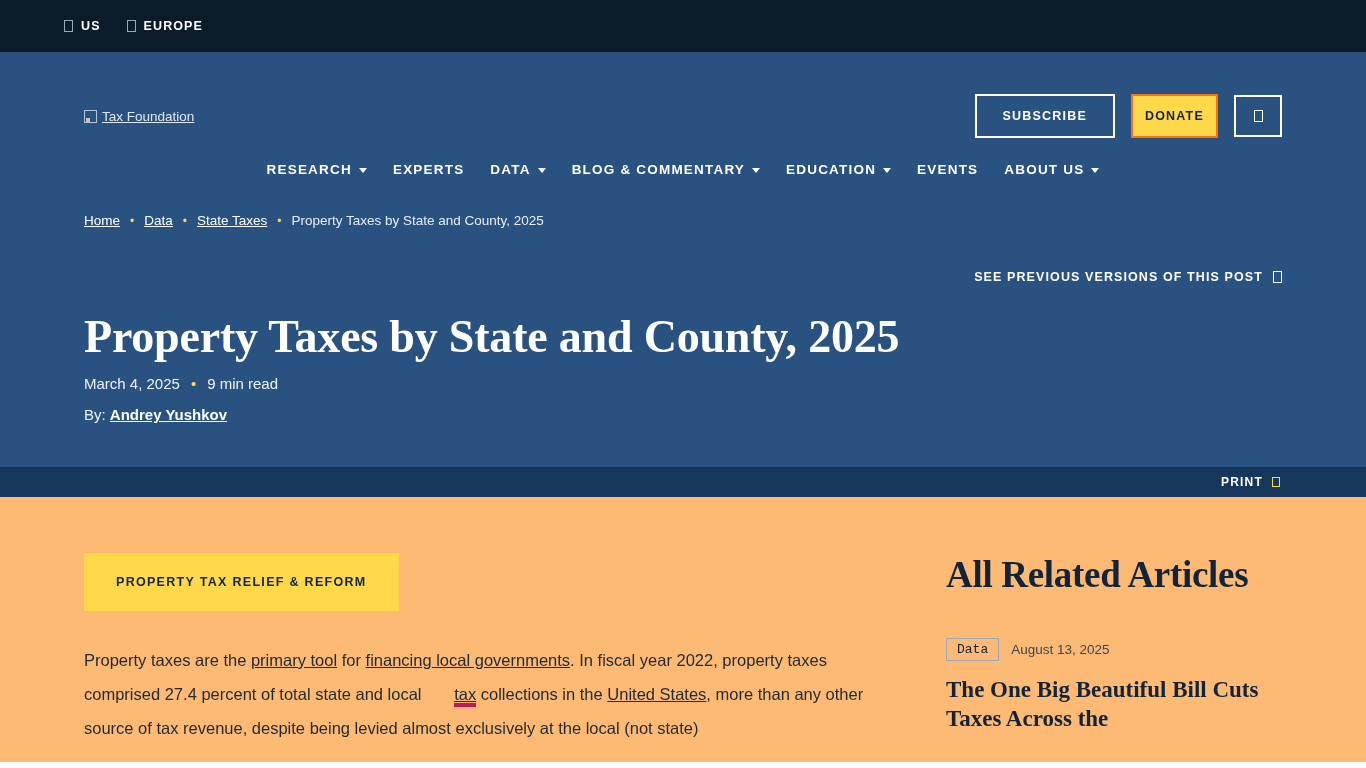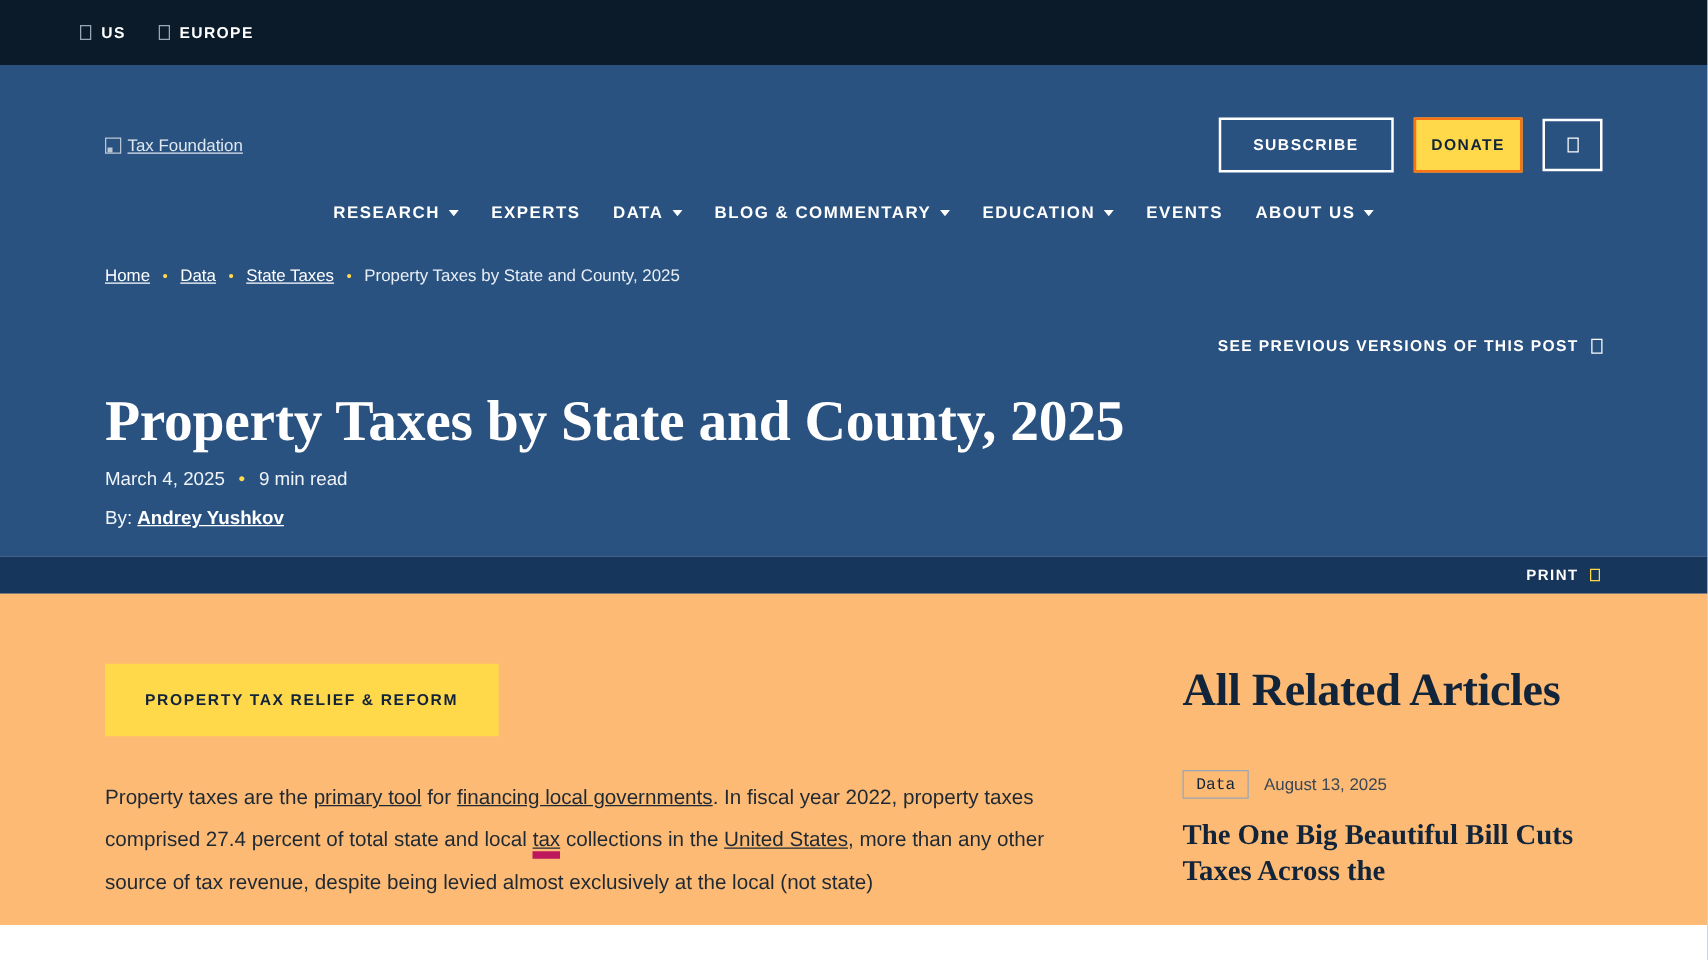--- a/index.html
+++ b/index.html
@@ -188,21 +188,21 @@
     margin-top: 12px;
     display: flex;
     align-items: center;
     gap: 11px;
   }
   .meta-dot { color: #ffd94a; }
   .byline {
     color: #eef3f8;
     font-size: 15px;
     margin-top: 14px;
-    padding-bottom: 22px;
+    padding-bottom: 44px;
   }
   .byline a {
     color: #ffffff;
     font-weight: bold;
     text-decoration: underline;
     cursor: pointer;
   }
 
   
   .printbar {
@@ -255,22 +255,23 @@
     color: #1f2933;
   }
   .body-text a {
     color: #1f2933;
     text-decoration: underline;
     cursor: pointer;
   }
   .tax-link {
     color: #1f2933;
     text-decoration: none;
-    border-bottom: 6px solid #be185d;
-    cursor: pointer;
+    border-bottom: 4px solid #be185d;
+    cursor: pointer;
+    margin-left: 28px;
   }
 
   
   .side-title {
     font-family: "Liberation Serif", serif;
     font-size: 37px;
     font-weight: bold;
     color: #12243a;
     margin: 0;
     letter-spacing: -0.3px;

